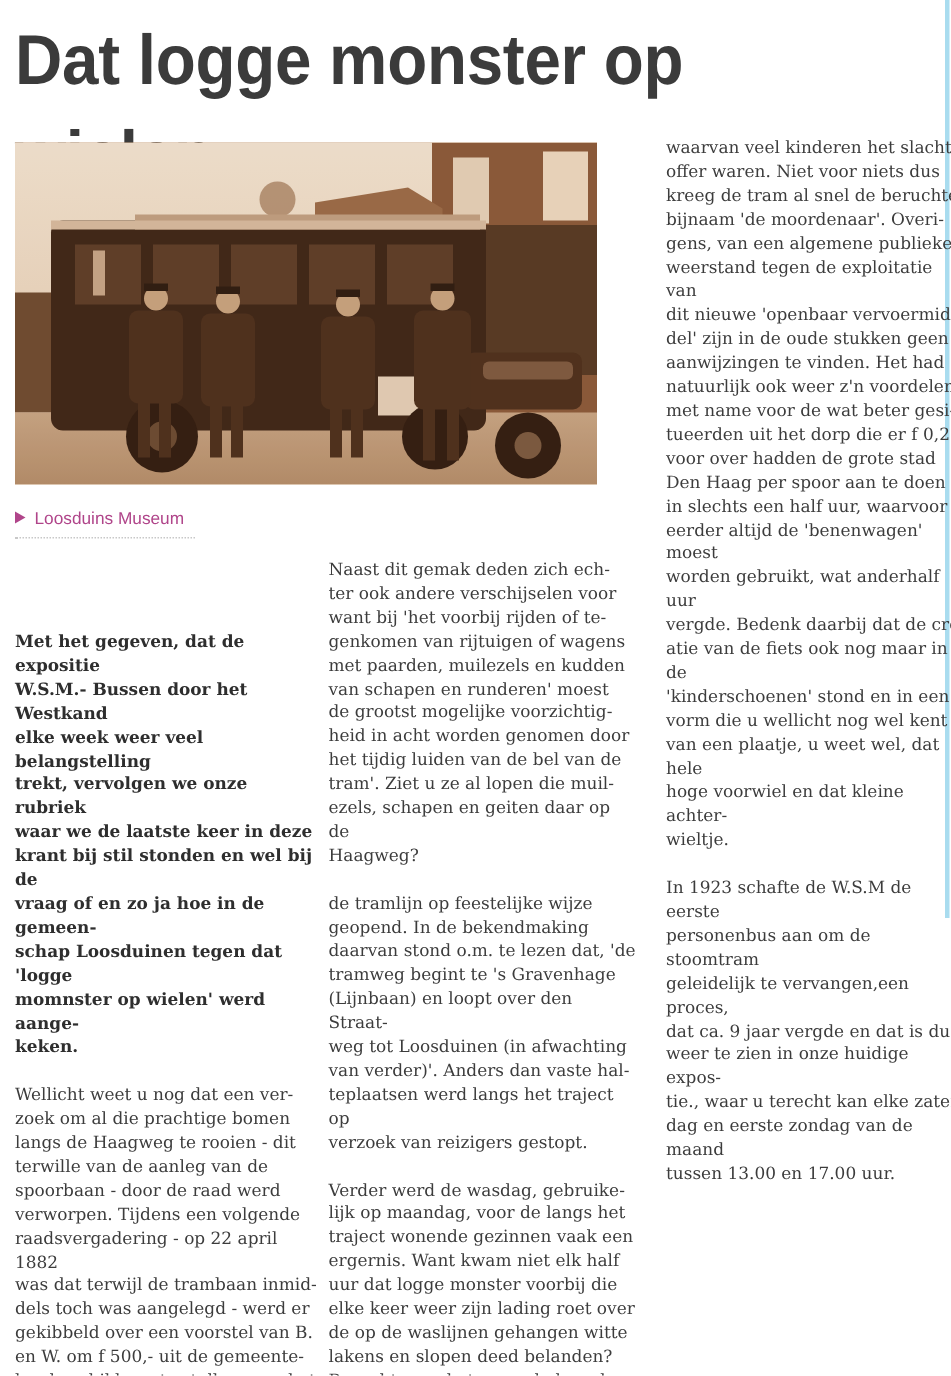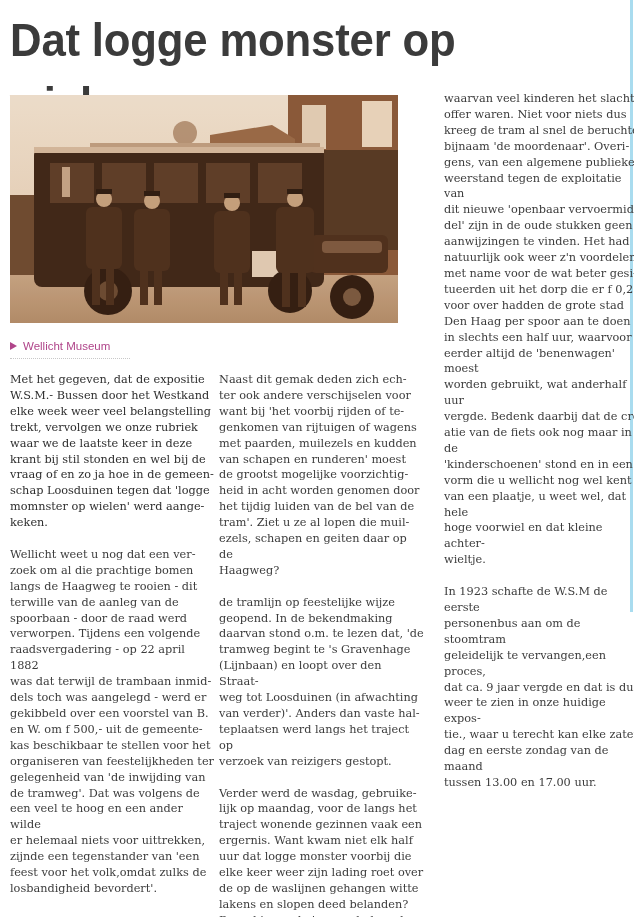--- a/index.html
+++ b/index.html
@@ -6,21 +6,21 @@
   body { width: 634px; height: 917px; position: relative; overflow: hidden; font-family: "DejaVu Serif", serif; color: #3a3a3a; }
   .headline { position: absolute; left: 10px; top: 8px; margin: 0; font-family: "Liberation Sans", sans-serif; font-weight: 700; font-size: 47px; letter-spacing: -0.2px; color: #3b3b3b; line-height: 64px; transform: scaleX(0.93); transform-origin: left top; }
   .right-rule { position: absolute; left: 630px; top: 0; width: 3px; height: 612px; background: #a9dcef; }
   .photo { position: absolute; left: 10px; top: 95px; width: 388px; height: 228px; overflow: hidden; background: #c7a27e; }
   .photo svg { display: block; }
   .caption { position: absolute; left: 10px; top: 338px; width: 120px; font-family: "Liberation Sans", sans-serif; font-size: 11.5px; color: #b0458a; line-height: 16px; padding-bottom: 4px; border-bottom: 1px dotted #c8c8c8; white-space: nowrap; }
   .caption .tri { display: inline-block; width: 0; height: 0; border-top: 4px solid transparent; border-bottom: 4px solid transparent; border-left: 7px solid #b0458a; margin-right: 6px; vertical-align: 0px; }
   .col { position: absolute; font-size: 11.3px; line-height: 15.9px; color: #3c3c3c; }
   .col p { margin: 0 0 15.9px 0; white-space: pre-line; }
   .col1 { left: 10px; top: 372px; width: 205px; }
-  .col1 .lead { font-weight: 400; color: #2e2e2e; }
+  .col1 .lead { font-weight: 700; color: #2e2e2e; margin-top: 48px; }
   .col2 { left: 219px; top: 372px; width: 205px; }
   .col3 { left: 444px; top: 91px; width: 200px; }
 </style>
 </head>
 <body>
 
 <h1 class="headline">Dat logge monster op wielen</h1>
 
 <div class="right-rule"></div>
 
@@ -96,21 +96,21 @@
       <rect x="272" y="176" width="8" height="36"></rect>
         <rect x="288" y="176" width="8" height="36"></rect>
       <circle cx="285" cy="104" r="8" fill="#c9a582"></circle>
       <rect x="277" y="94" width="16" height="5" fill="#2a1a10"></rect>
     </g>
     <rect width="388" height="228" fill="#8a5a30" opacity="0.08"></rect>
   </svg>
 </div>
 
 <div class="caption">
-  <span class="tri"></span><span>Wellicht Museum</span>
+  <span class="tri"></span><span>Loosduins Museum</span>
 </div>
 
 <div class="col col1">
   <p class="lead">Met het gegeven, dat de expositie
 W.S.M.- Bussen door het Westkand
 elke week weer veel belangstelling
 trekt, vervolgen we onze rubriek
 waar we de laatste keer in deze
 krant bij stil stonden en wel bij de
 vraag of en zo ja hoe in de gemeen-

